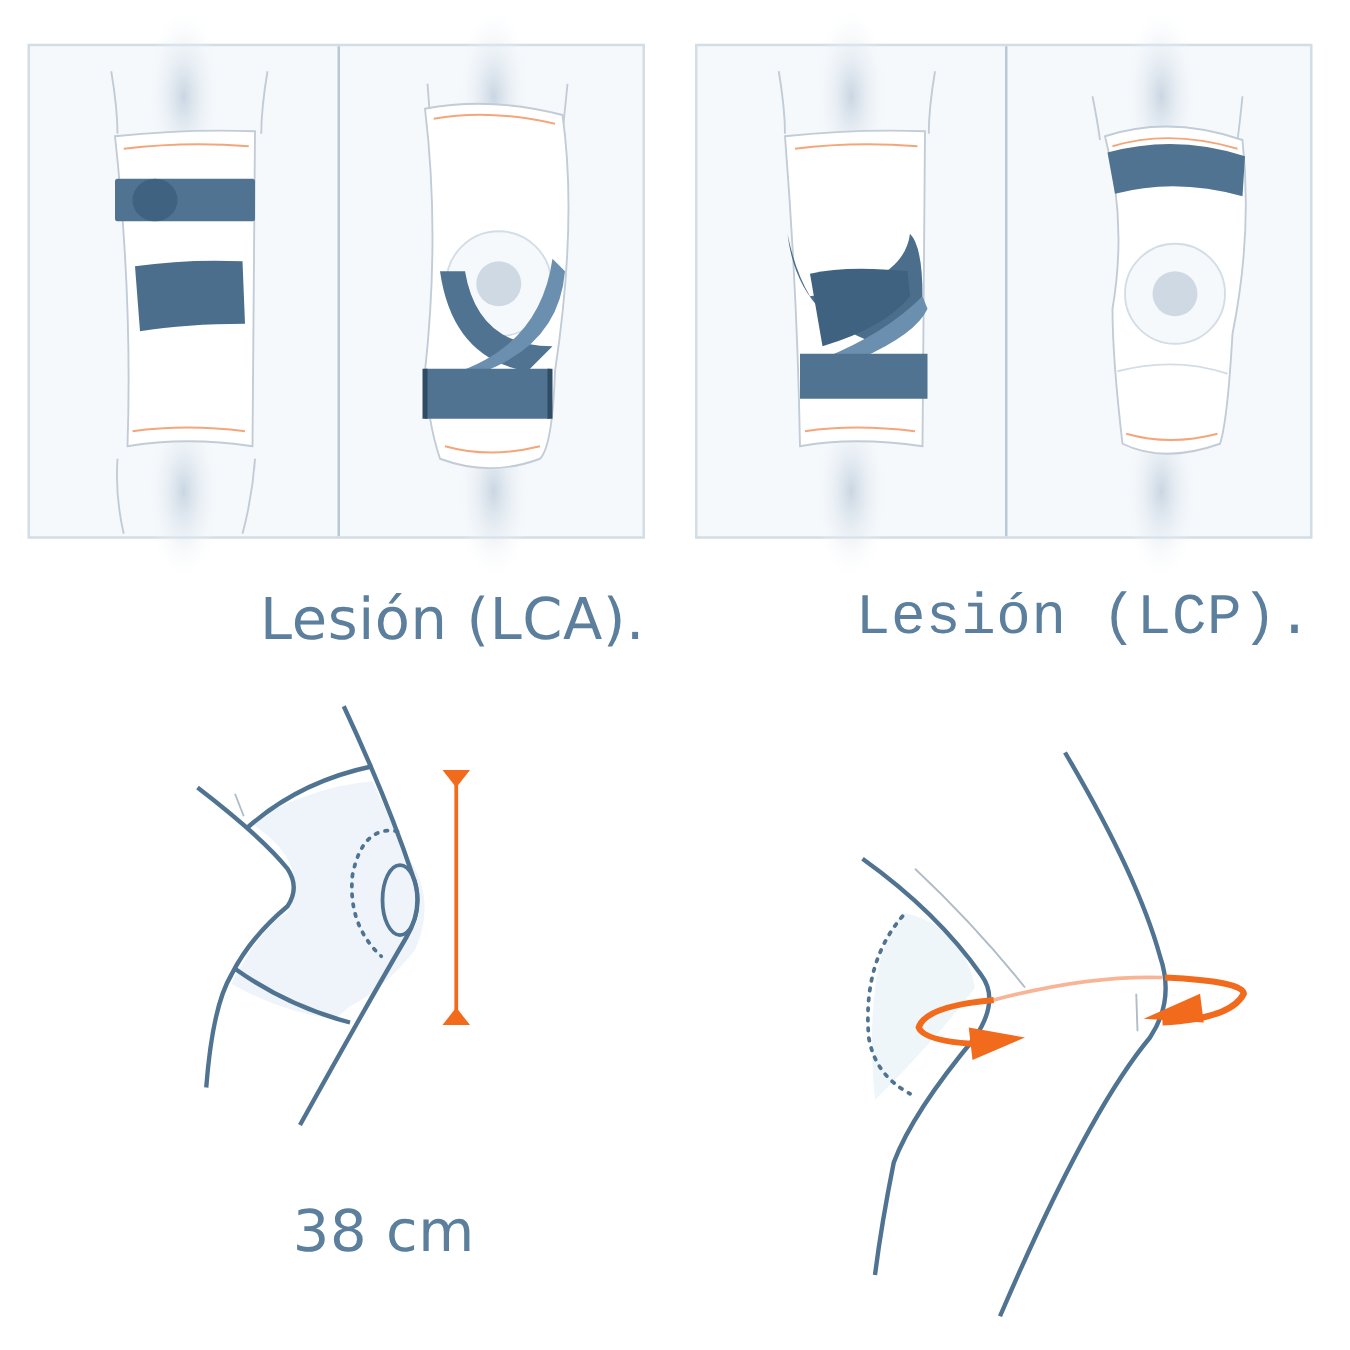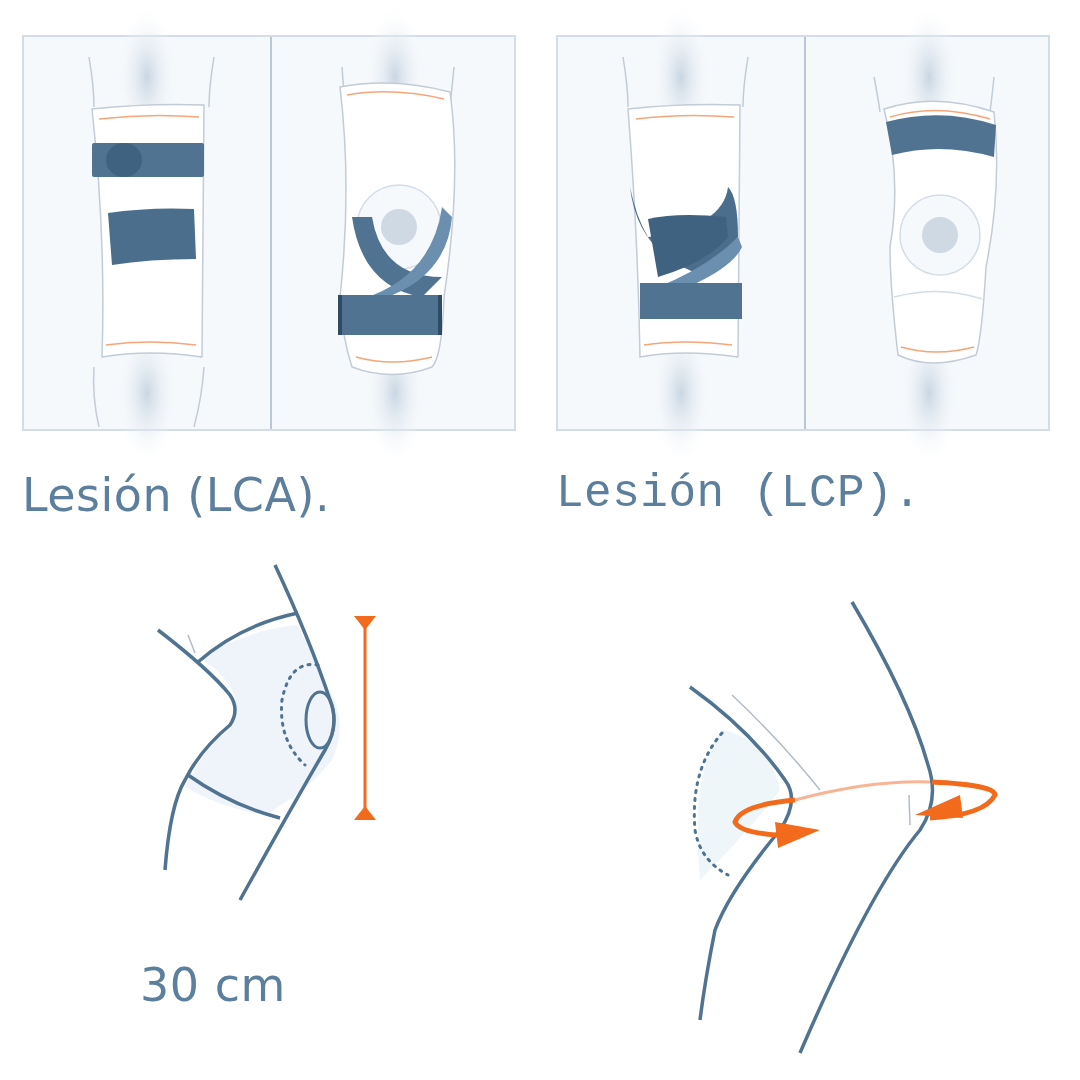--- a/index.html
+++ b/index.html
@@ -1,19 +1,19 @@
 <!DOCTYPE html>
 <html><head>
 <meta charset="utf-8">
 <style>
   html, body { margin:0; padding:0; background:#ffffff; }
   body { width:1080px; height:1080px; position:relative; overflow:hidden; font-family:"DejaVu Sans", sans-serif; }
   .panel { position:absolute; border:2px solid #d3dde6; background:#f6f9fc; box-sizing:border-box; }
   .panel-divider { position:absolute; top:0; bottom:0; width:2px; background:#b9c8d6; }
-  .label { position:absolute; color:#5b7f9c; font-size:46px; text-align:left; letter-spacing:0.5px; }
+  .label { position:absolute; color:#5b7f9c; font-size:46px; text-align:right; letter-spacing:0.5px; }
   svg { position:absolute; overflow:visible; }
 </style>
 </head>
 <body>
 
 <div class="panel" style="left:22px;top:35px;width:494px;height:396px;">
   <div class="panel-divider" style="left:246px;"></div>
   <svg width="246" height="396" viewBox="0 0 246 396" style="left:0;top:0;">
     <defs>
       <radialGradient id="legGlow" cx="50%" cy="50%" r="50%">
@@ -86,21 +86,21 @@
   <path d="M135 5 Q170 80 190 140 Q200 165 185 190 Q150 250 100 340" stroke="#4f7391" stroke-width="3.5" fill="none"></path>
   <path d="M58 102 Q100 65 158 53" stroke="#4f7391" stroke-width="3.5" fill="none"></path>
   <path d="M48 215 Q90 245 140 258" stroke="#4f7391" stroke-width="3.5" fill="none"></path>
   <path d="M48 75 L55 93" stroke="#b0bcc6" stroke-width="1.5"></path>
   <ellipse cx="180" cy="160" rx="14" ry="28" fill="none" stroke="#4f7391" stroke-width="3"></ellipse>
   <path d="M178 105 Q150 100 142 140 Q138 180 165 205" stroke="#4f7391" stroke-width="3" fill="none" stroke-dasharray="2 6" stroke-linecap="round"></path>
   <line x1="225" y1="58" x2="225" y2="258" stroke="#f26a1b" stroke-width="3"></line>
   <polygon points="214,56 236,56 225,70" fill="#f26a1b"></polygon>
   <polygon points="214,260 236,260 225,246" fill="#f26a1b"></polygon>
 </svg>
-<div class="label" style="left:140px;top:958px;width:240px;">30 cm</div>
+<div class="label" style="left:140px;top:958px;width:240px;">38 cm</div>
 
 <svg width="340" height="470" viewBox="0 0 340 470" style="left:670px;top:590px;">
   <path d="M52 140 Q20 180 30 290 Q80 240 110 200 Q100 150 52 140 Z" fill="#eef6f9"></path>
   <path d="M20 97 Q80 140 115 190 Q130 210 110 240 Q60 300 45 340 Q35 390 30 430" stroke="#4f7391" stroke-width="3.5" fill="none"></path>
   <path d="M182 12 Q240 110 258 175 Q270 210 250 240 Q200 300 130 463" stroke="#4f7391" stroke-width="3.5" fill="none"></path>
   <path d="M62 105 Q110 150 150 200" stroke="#b0bcc6" stroke-width="1.5" fill="none"></path>
   <path d="M52 143 Q20 180 25 240 Q30 270 58 285" stroke="#4f7391" stroke-width="3" fill="none" stroke-dasharray="2 6" stroke-linecap="round"></path>
   <path d="M125 210 Q200 190 260 192" stroke="#f7b596" stroke-width="3" fill="none"></path>
   <path d="M125 210 Q70 215 65 232 Q70 245 130 246" stroke="#f26a1b" stroke-width="5" fill="none"></path>
   <polygon points="105,232 150,240 108,258" fill="#f26a1b"></polygon>

